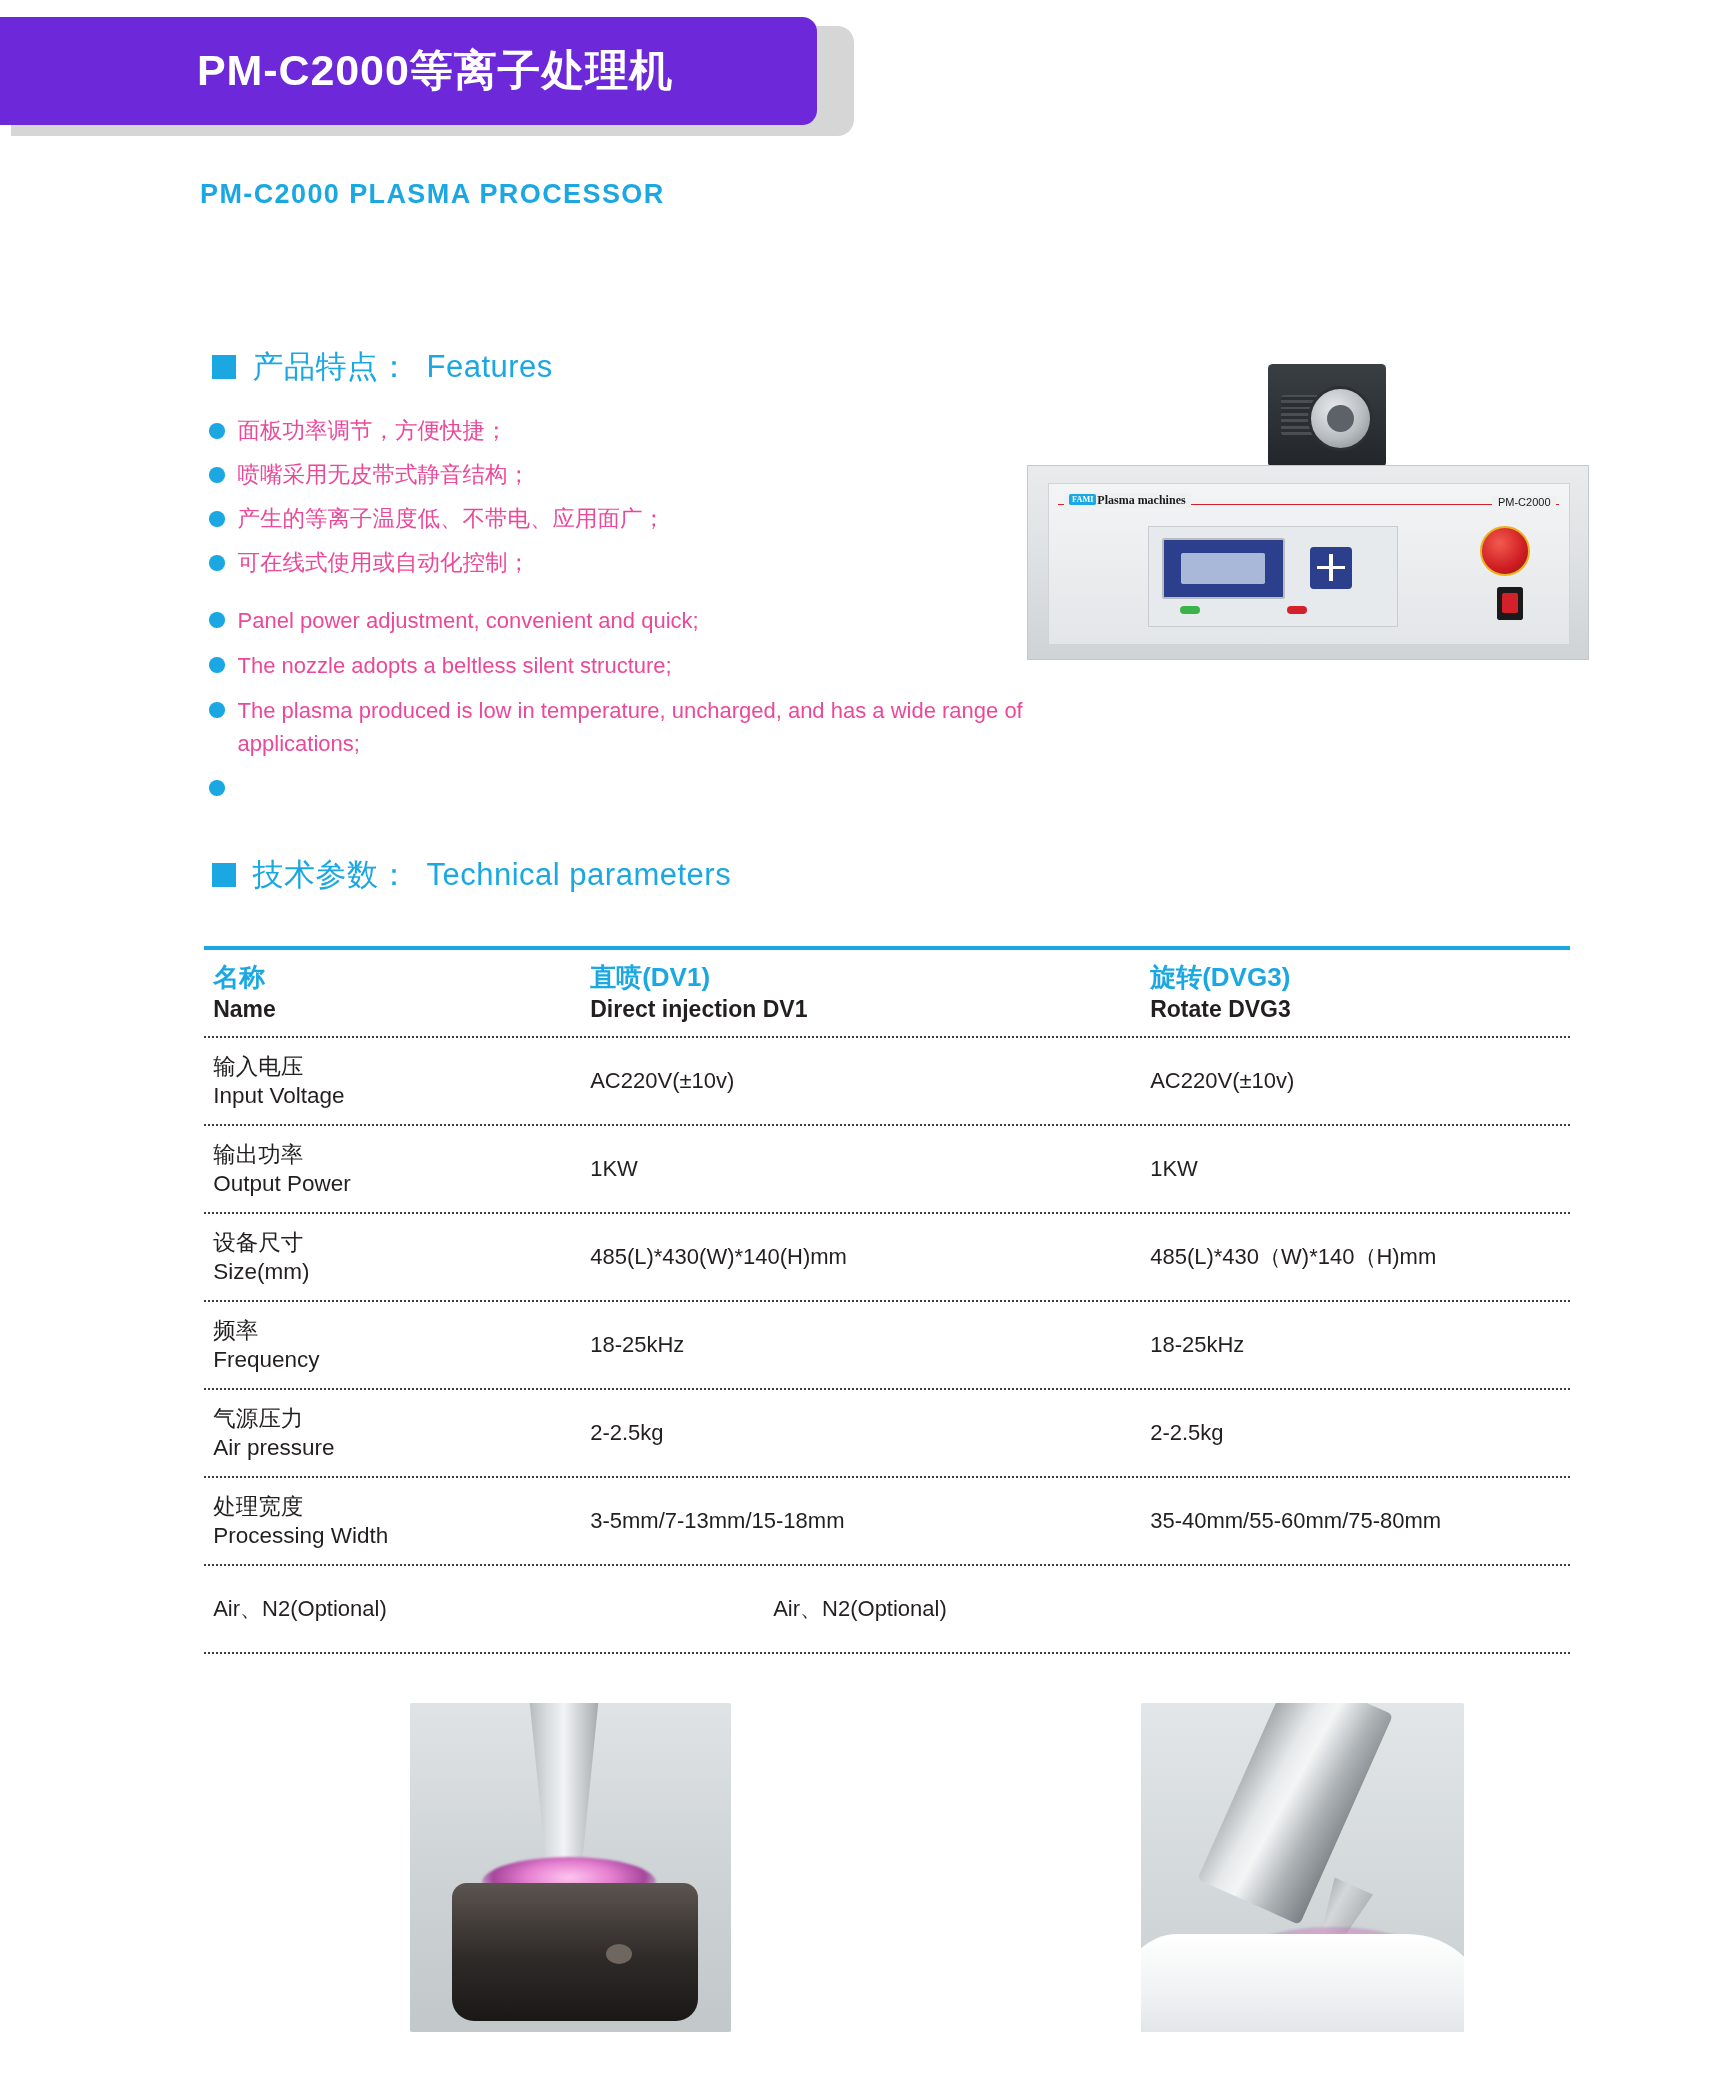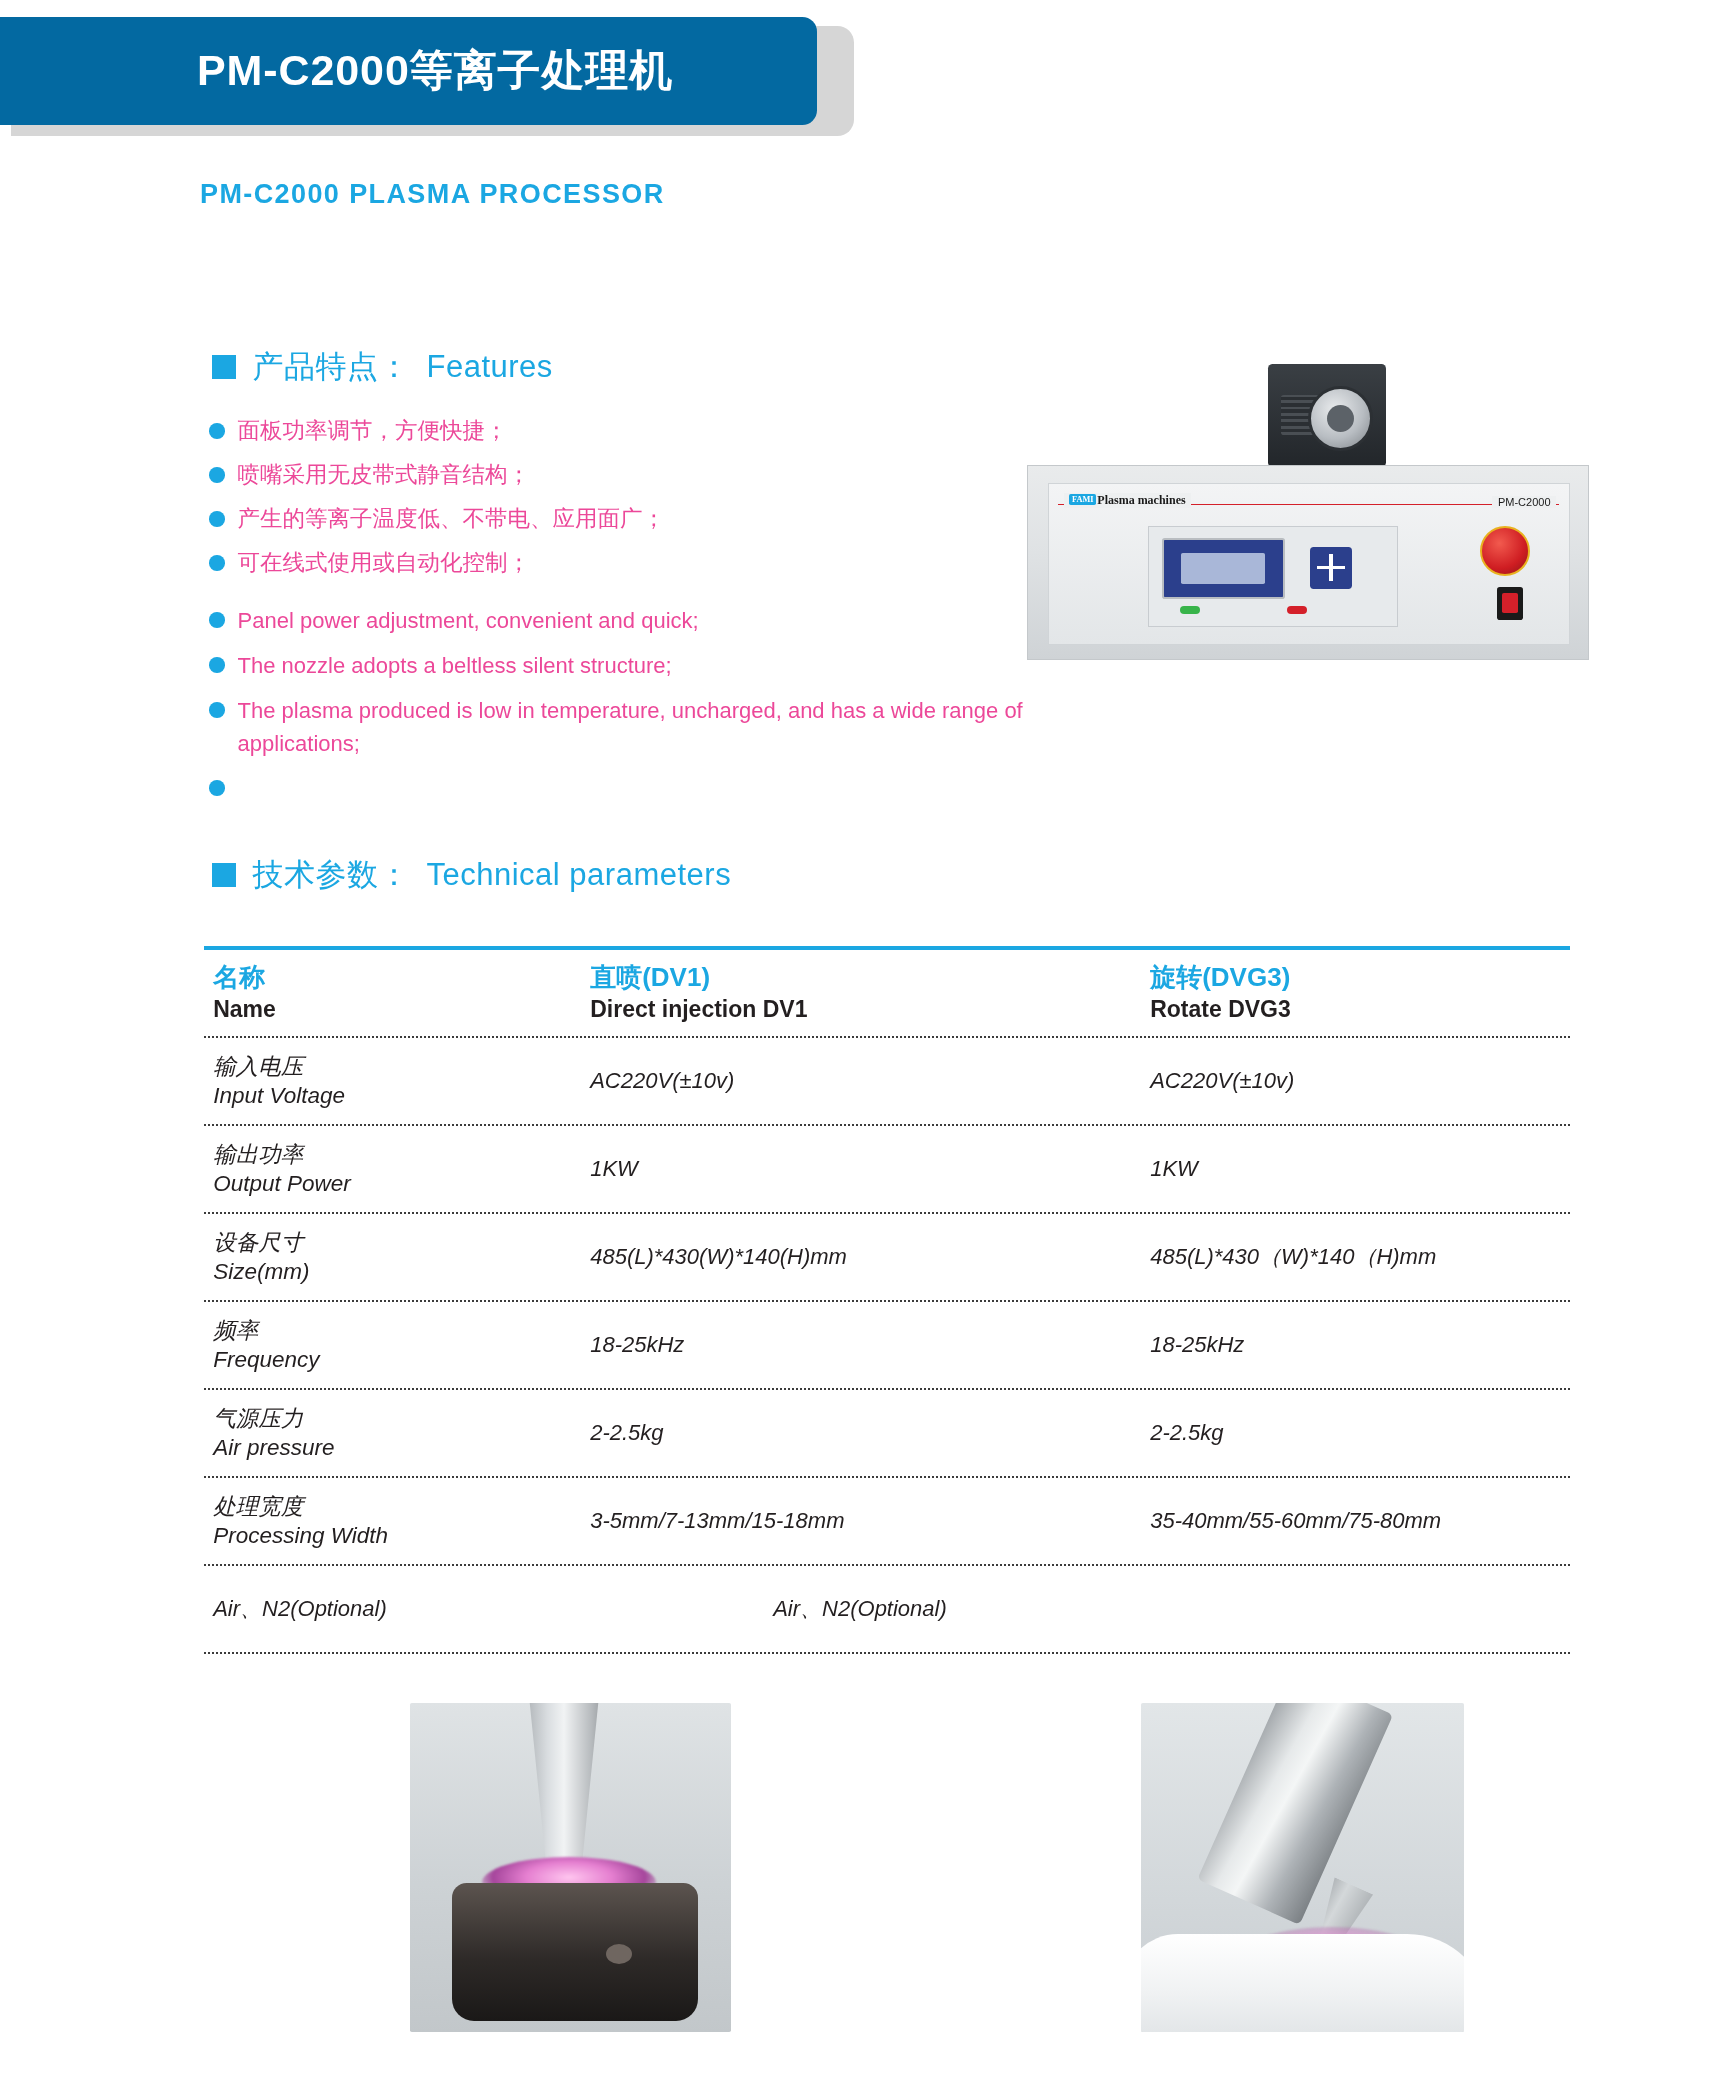--- a/index.html
+++ b/index.html
@@ -33,21 +33,21 @@
     background: #d6d6d6;
     border-top-right-radius: 16.5px;
     border-bottom-right-radius: 16.5px;
   }
   .header-bar {
     position: absolute;
     left: 0;
     top: 0;
     width: 817px;
     height: 108px;
-    background: #0369a1;
+    background: #6d28d9;
     border-top-right-radius: 14.7px;
     border-bottom-right-radius: 14.7px;
     display: flex;
     align-items: center;
   }
   .header-title {
     margin-left: 197px;
     color: #ffffff;
     font-size: 43px;
     font-weight: bold;
@@ -328,21 +328,21 @@
     display: flex;
     align-items: center;
     border-bottom: 2.8px dotted #3b3b3b;
     box-sizing: border-box;
   }
   .trow.head {
     border-bottom: 2.8px dotted #3b3b3b;
     height: 88px;
     font-weight: bold;
   }
-  .trow.body { height: 88px; font-style: italic; }
+  .trow.body { height: 88px; }
   .cell {
     box-sizing: border-box;
     padding-left: 9.2px;
   }
   .c1 { flex: 0 0 377px; }
   .c2 { flex: 0 0 560px; }
   .c3 { flex: 1 1 auto; }
   .cn {
     font-size: 22.5px;
     line-height: 29px;

